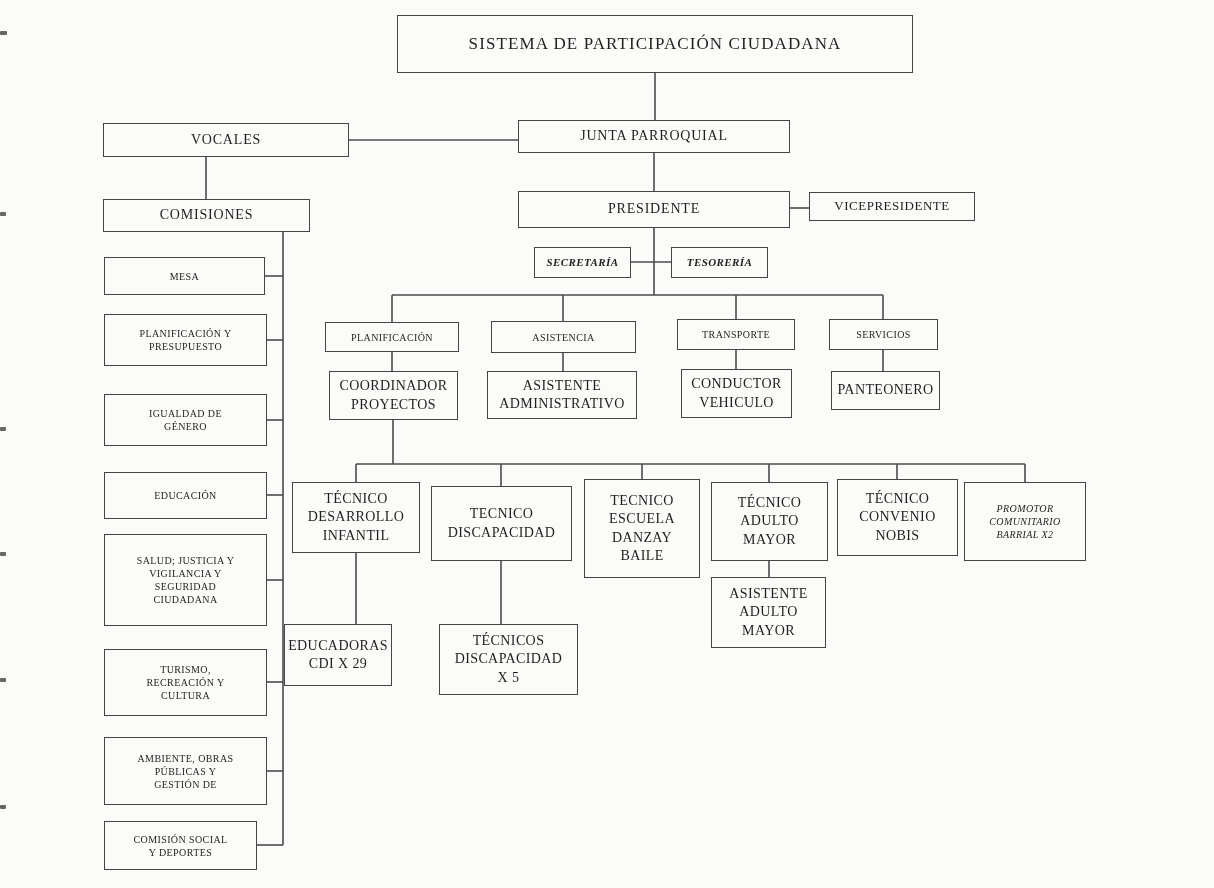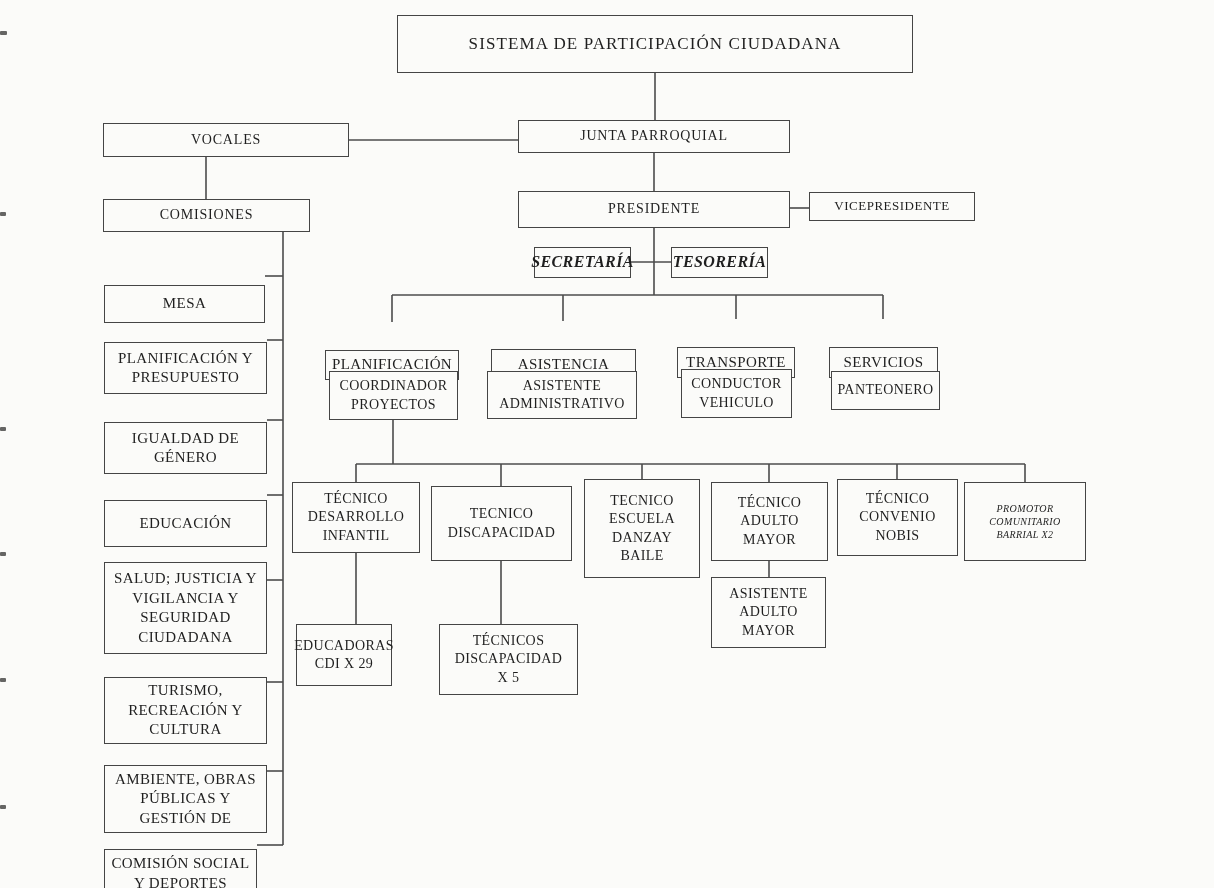--- a/index.html
+++ b/index.html
@@ -12,24 +12,24 @@
   .node{
     position:absolute;box-sizing:border-box;
     border:1.6px solid #454545;background:#fbfbf9;
     display:flex;align-items:center;justify-content:center;
     text-align:center;white-space:pre-line;line-height:1.3;
     letter-spacing:.4px;padding:8px 3px;
   }
   .xl{font-size:17px;letter-spacing:1.1px;}
   .lg{font-size:14px;letter-spacing:.8px;}
   .ml{font-size:13px;letter-spacing:.5px;}
-  .md{font-size:15px;margin-top:28px;}
+  .md{font-size:10px;}
   .sm{font-size:14px;}
   .xs{font-size:10px;font-style:italic;}
-  .it{font-style:italic;font-weight:600;font-size:16px;}
+  .it{font-style:italic;font-weight:600;font-size:11px;}
   .wires{position:absolute;left:0;top:0;}
   .wires line{stroke:#4c4c4c;stroke-width:1.6;}
   .artifact{position:absolute;background:#4a4a4a;border-radius:1px;opacity:.85;}
 </style>
 </head>
 <body>
 
 <div class="stage">
 
   <svg class="wires" width="1214" height="888" aria-hidden="true">
@@ -114,21 +114,21 @@
   <div class="node sm" style="left:711px;top:482px;width:117px;height:79px">TÉCNICO
 ADULTO
 MAYOR</div>
   <div class="node sm" style="left:837px;top:479px;width:121px;height:77px">TÉCNICO
 CONVENIO
 NOBIS</div>
   <div class="node xs" style="left:964px;top:482px;width:122px;height:79px">PROMOTOR
 COMUNITARIO
 BARRIAL X2</div>
 
-  <div class="node sm" style="left:296px;top:624px;width:96px;height:62px">EDUCADORAS
+  <div class="node sm" style="left:284px;top:624px;width:108px;height:62px">EDUCADORAS
 CDI X 29</div>
   <div class="node sm" style="left:439px;top:624px;width:139px;height:71px">TÉCNICOS
 DISCAPACIDAD
 X 5</div>
   <div class="node sm" style="left:711px;top:577px;width:115px;height:71px">ASISTENTE
 ADULTO
 MAYOR</div>
 
   <div class="node md" style="left:104px;top:257px;width:161px;height:38px">MESA</div>
   <div class="node md" style="left:104px;top:314px;width:163px;height:52px">PLANIFICACIÓN Y

